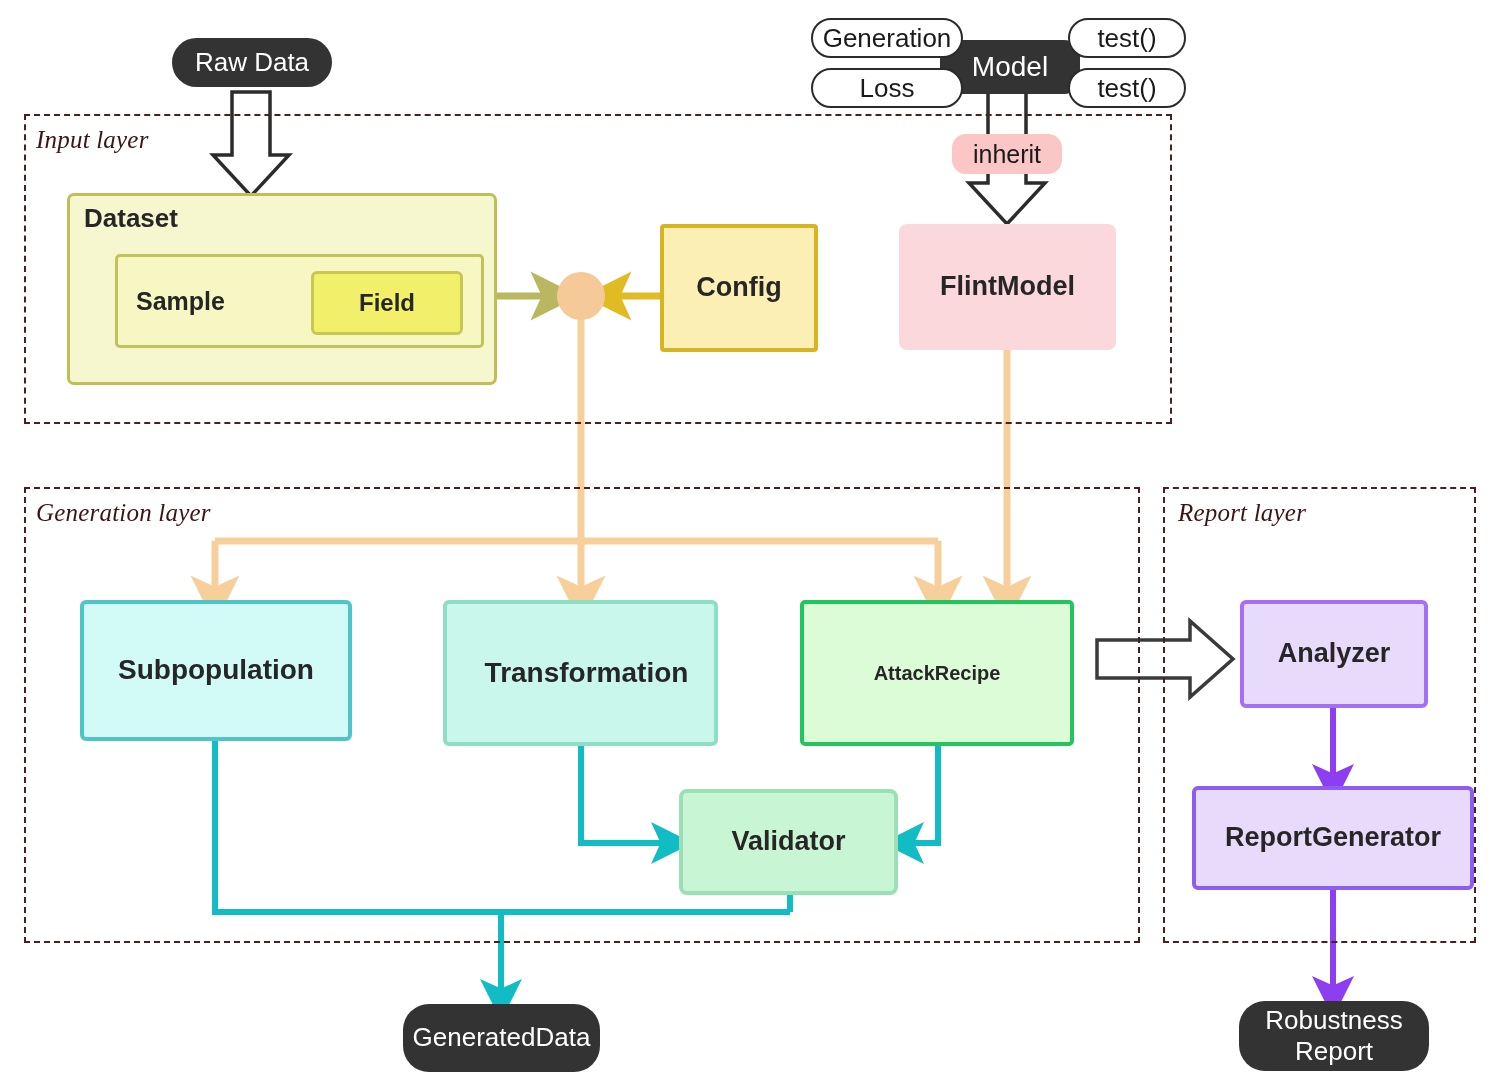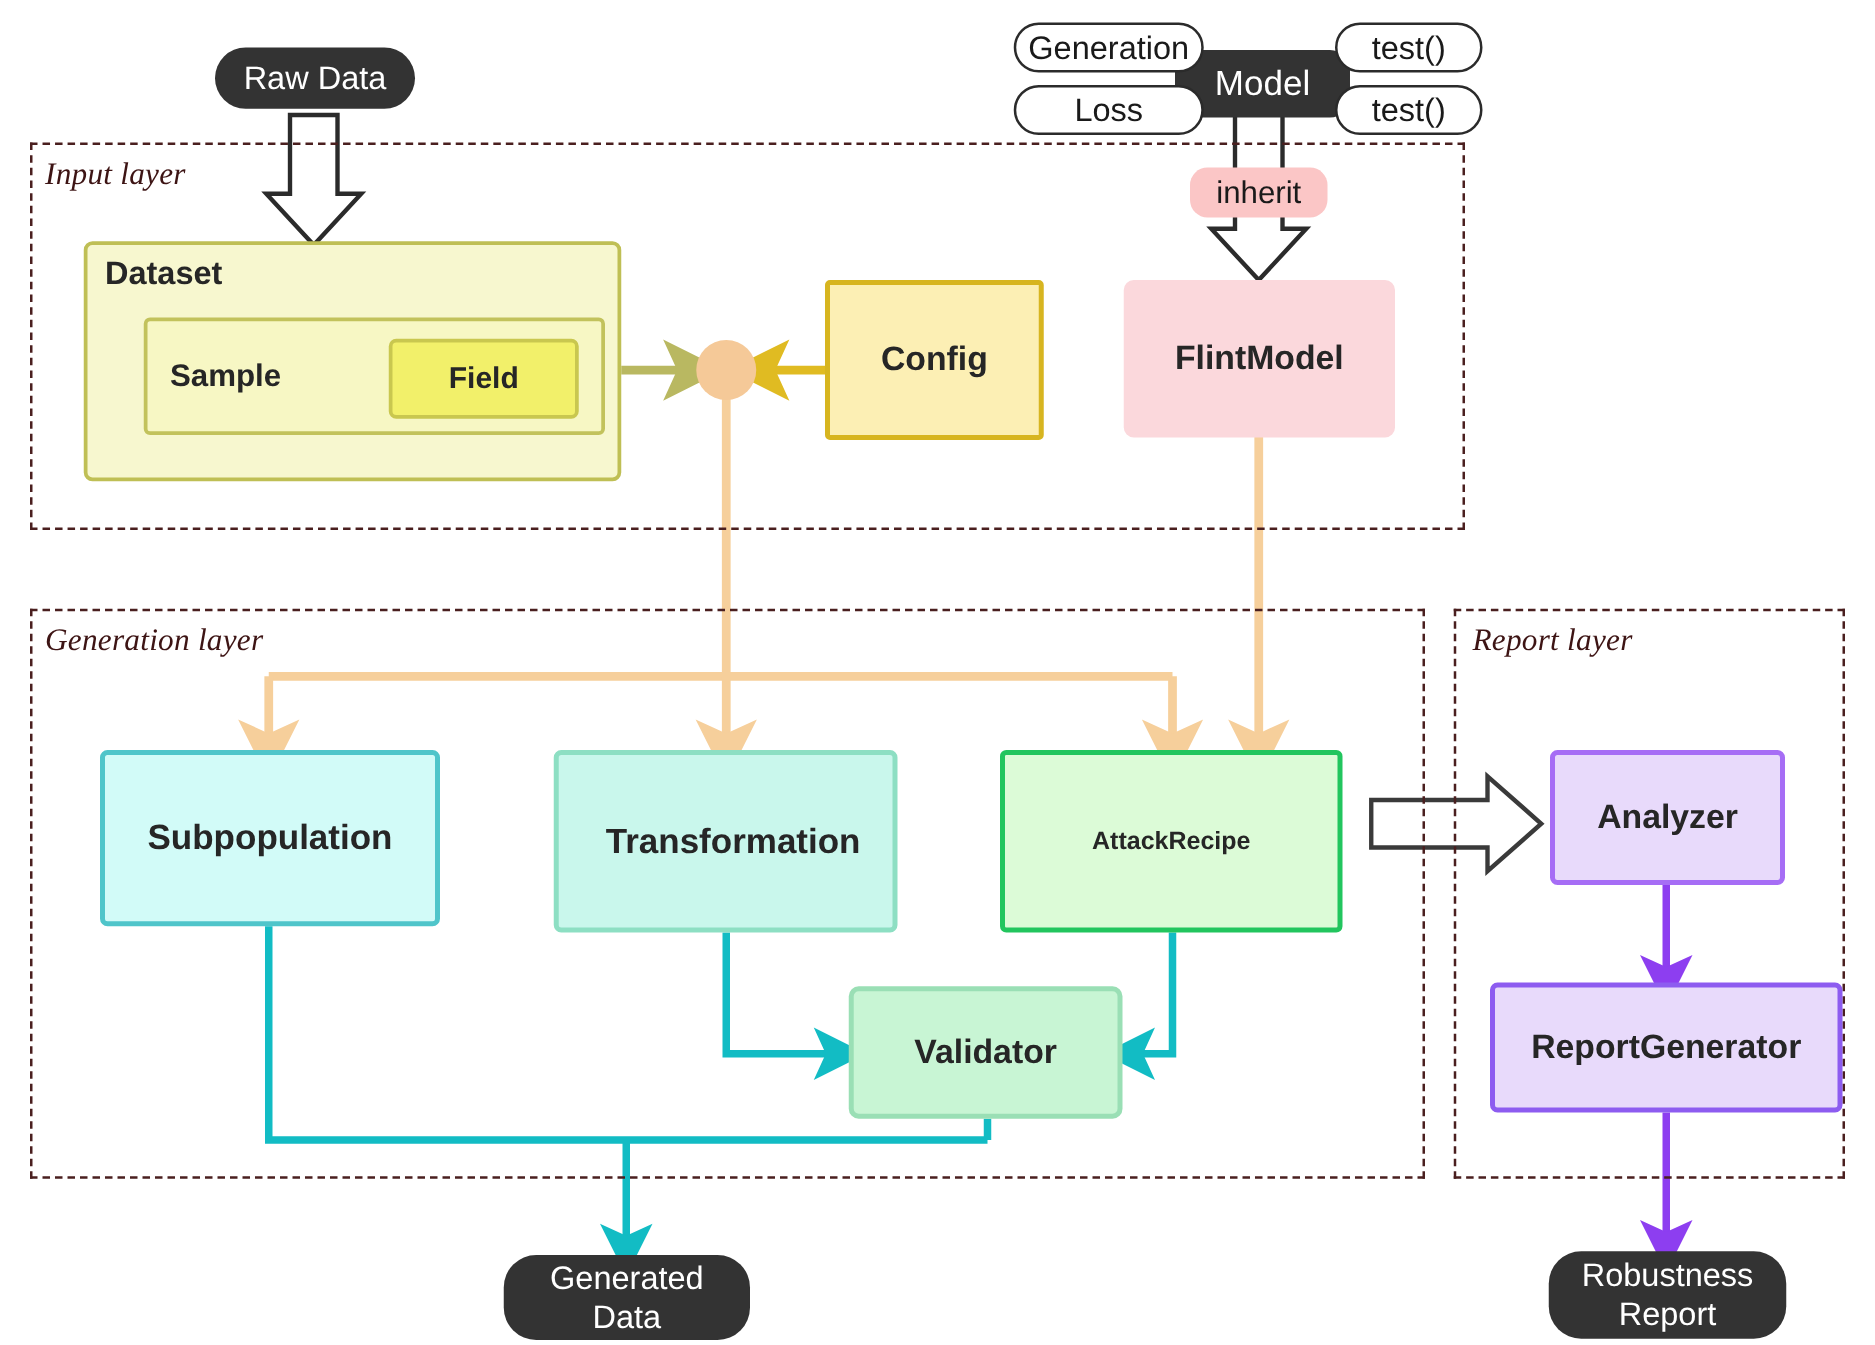--- a/index.html
+++ b/index.html
@@ -167,21 +167,21 @@
   <div class="node dataset" style="left:67px;top:193px;width:430px;height:192px;padding-left:19px;">
     <span class="title">Dataset</span>
     <div class="sample" style="position:absolute;left:45px;top:58px;width:363px;height:88px;">
       <span class="title">Sample</span>
       <div class="field" style="position:absolute;left:193px;top:14px;width:146px;height:58px;">
         <span>Field</span>
       </div>
     </div>
   </div>
 
-  <div class="node config" style="left:660px;top:224px;width:175px;height:128px;">
+  <div class="node config" style="left:660px;top:224px;width:158px;height:128px;">
     <span>Config</span>
   </div>
 
   <div class="node flintmodel" style="left:899px;top:224px;width:217px;height:126px;">
     <span>FlintModel</span>
   </div>
 
   <div class="layer" style="left:24px;top:487px;width:1116px;height:456px;"></div>
   <div class="layer-label" style="left:36px;top:499px;">Generation layer</div>
 
@@ -228,21 +228,21 @@
     <span>test()</span>
   </div>
   <div class="inherit-tag" style="left:952px;top:134px;width:110px;height:40px;">
     <span>inherit</span>
   </div>
 
   <div class="badge" style="left:172px;top:38px;width:160px;height:49px;">
     <span>Raw Data</span>
   </div>
 
-  <div class="badge" style="left:403px;top:1004px;width:197px;height:68px;flex-direction:column;">
+  <div class="badge" style="left:403px;top:1004px;width:197px;height:68px;">
     <span>Generated</span>
     <span>Data</span>
   </div>
 
   <div class="badge" style="left:1239px;top:1001px;width:190px;height:70px;flex-direction:column;">
     <span>Robustness</span>
     <span>Report</span>
   </div>
 
 </div>

